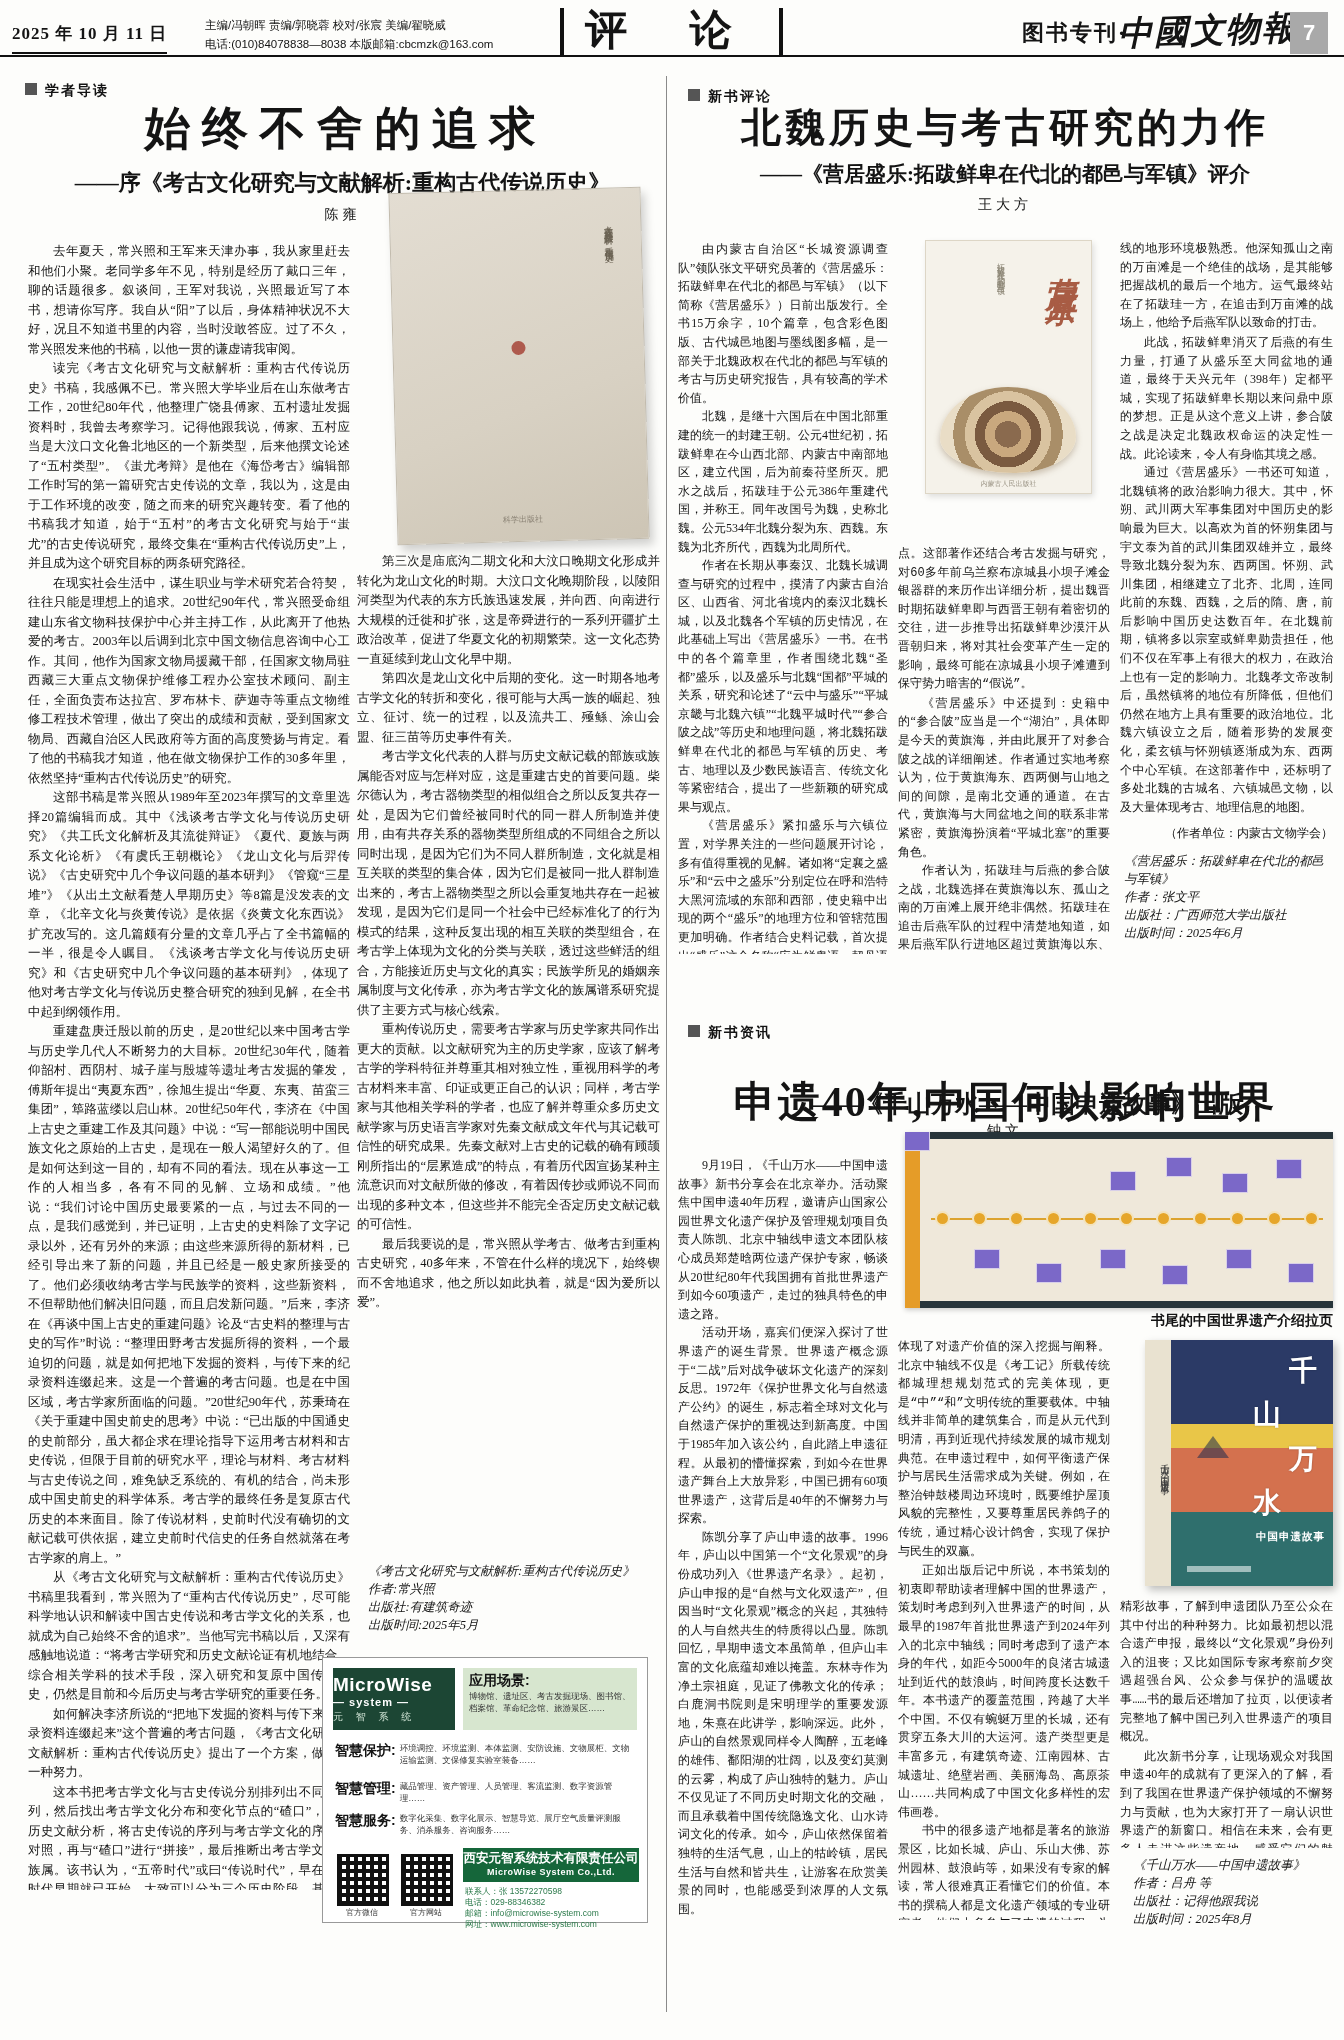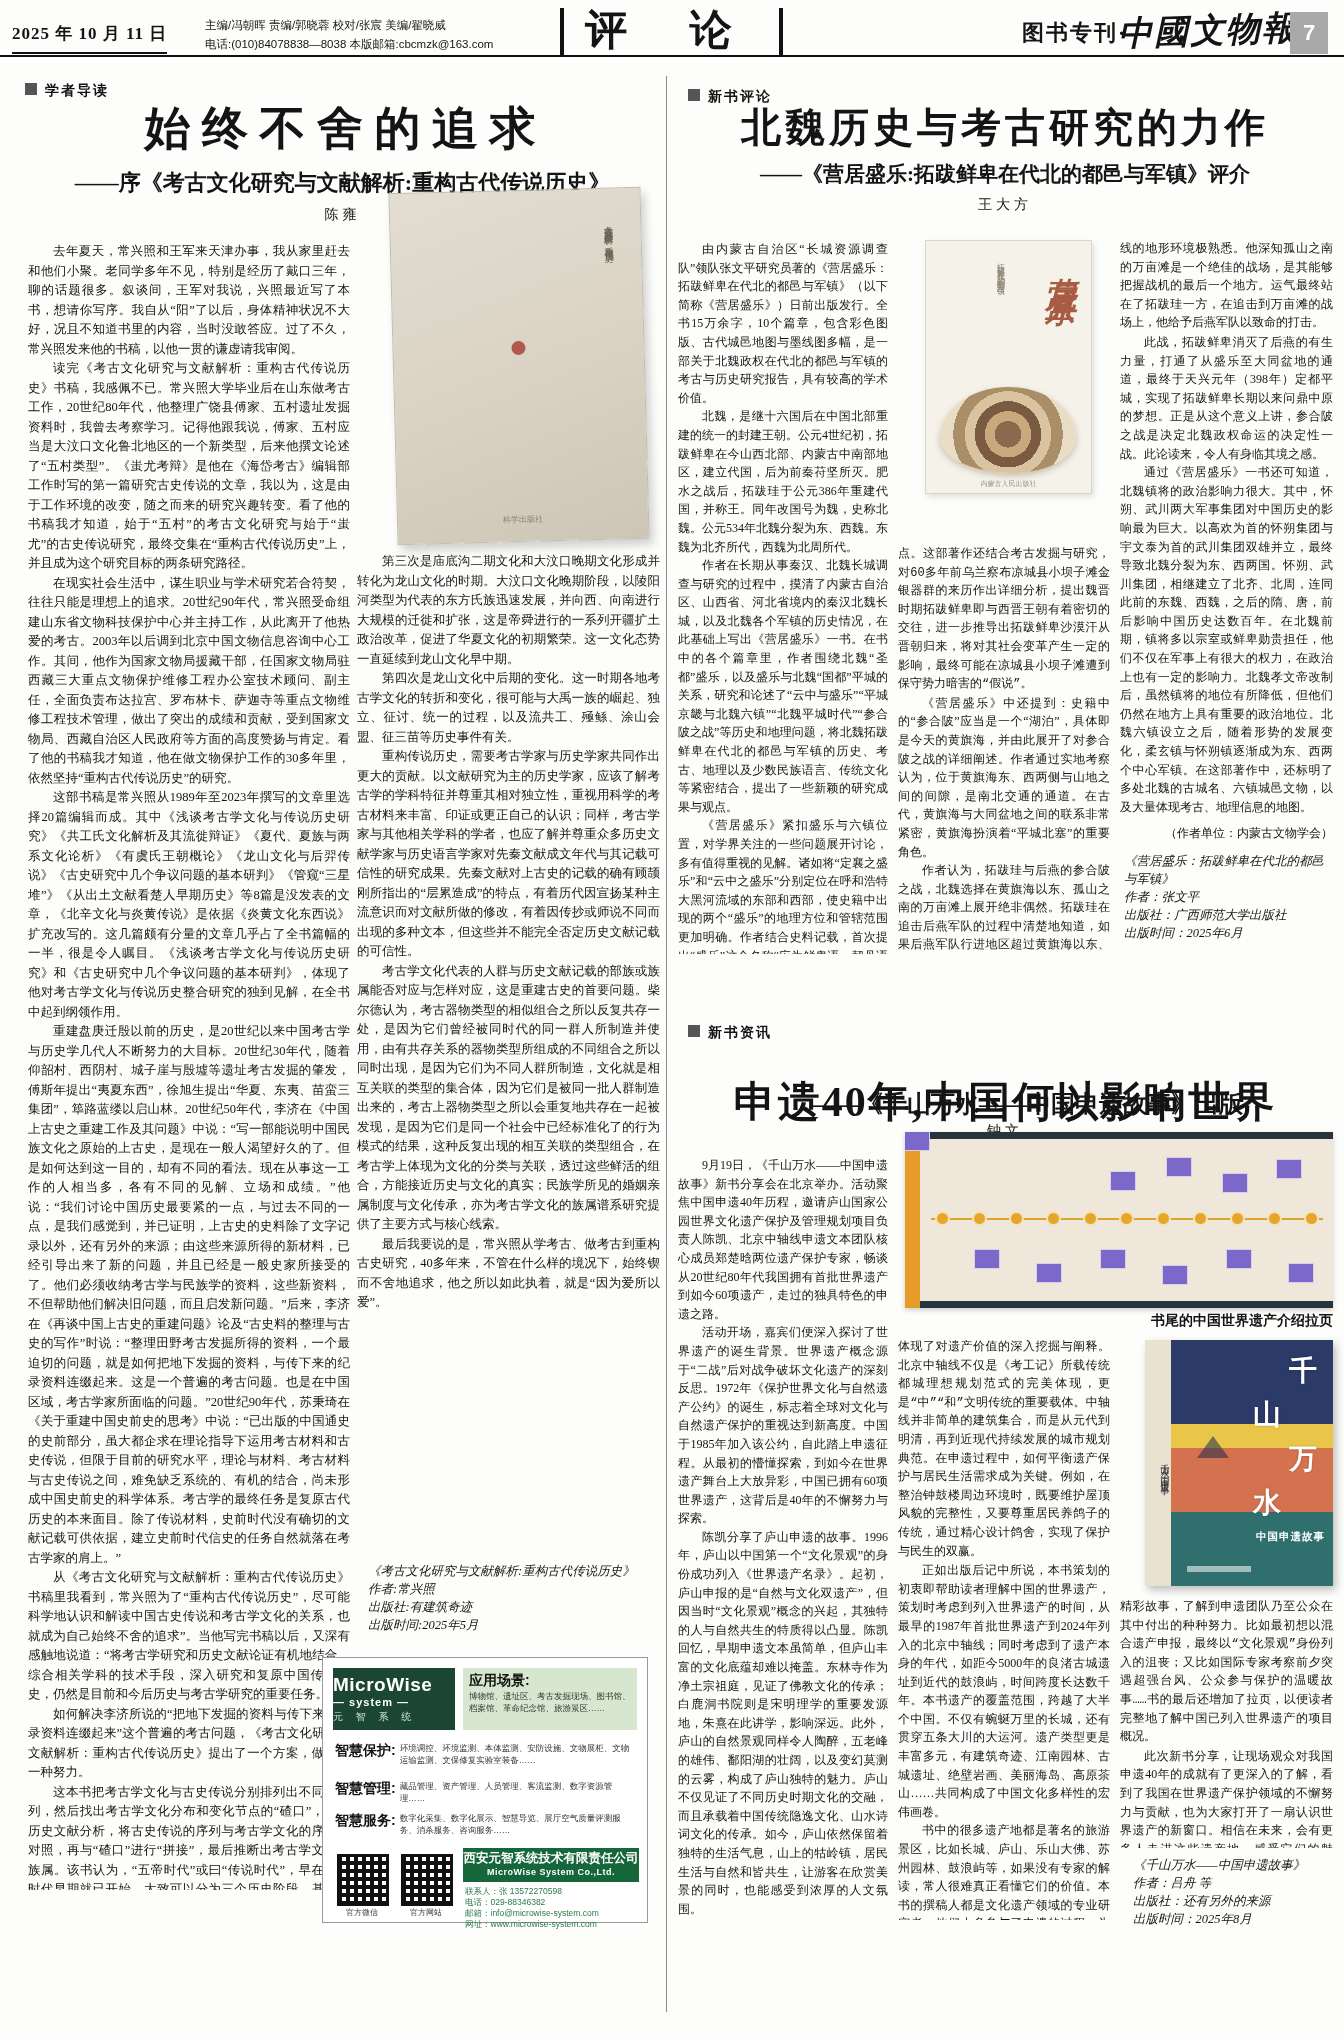--- a/index.html
+++ b/index.html
@@ -133,22 +133,22 @@
 
   <div class="abs cover1">
     <div class="t">考古文化研究与文献解析：重构古代传说历史</div>
     <div class="logo"></div>
     <div class="pub">科学出版社</div>
   </div>
 
   <div class="abs col" style="left:357px;top:552px;width:303px;height:1006px;">
       <p class="para">第三次是庙底沟二期文化和大汶口晚期文化形成并转化为龙山文化的时期。大汶口文化晚期阶段，以陵阳河类型为代表的东方氏族迅速发展，并向西、向南进行大规模的迁徙和扩张，这是帝舜进行的一系列开疆扩土政治改革，促进了华夏文化的初期繁荣。这一文化态势一直延续到龙山文化早中期。</p>
       <p class="para">第四次是龙山文化中后期的变化。这一时期各地考古学文化的转折和变化，很可能与大禹一族的崛起、独立、征讨、统一的过程，以及流共工、殛鲧、涂山会盟、征三苗等历史事件有关。</p>
+      <p class="para">考古学文化代表的人群与历史文献记载的部族或族属能否对应与怎样对应，这是重建古史的首要问题。柴尔德认为，考古器物类型的相似组合之所以反复共存一处，是因为它们曾经被同时代的同一群人所制造并使用，由有共存关系的器物类型所组成的不同组合之所以同时出现，是因为它们为不同人群所制造，文化就是相互关联的类型的集合体，因为它们是被同一批人群制造出来的，考古上器物类型之所以会重复地共存在一起被发现，是因为它们是同一个社会中已经标准化了的行为模式的结果，这种反复出现的相互关联的类型组合，在考古学上体现为文化的分类与关联，透过这些鲜活的组合，方能接近历史与文化的真实；民族学所见的婚姻亲属制度与文化传承，亦为考古学文化的族属谱系研究提供了主要方式与核心线索。</p>
       <p class="para">重构传说历史，需要考古学家与历史学家共同作出更大的贡献。以文献研究为主的历史学家，应该了解考古学的学科特征并尊重其相对独立性，重视用科学的考古材料来丰富、印证或更正自己的认识；同样，考古学家与其他相关学科的学者，也应了解并尊重众多历史文献学家与历史语言学家对先秦文献成文年代与其记载可信性的研究成果。先秦文献对上古史的记载的确有顾颉刚所指出的“层累造成”的特点，有着历代因宣扬某种主流意识而对文献所做的修改，有着因传抄或师说不同而出现的多种文本，但这些并不能完全否定历史文献记载的可信性。</p>
-      <p class="para">考古学文化代表的人群与历史文献记载的部族或族属能否对应与怎样对应，这是重建古史的首要问题。柴尔德认为，考古器物类型的相似组合之所以反复共存一处，是因为它们曾经被同时代的同一群人所制造并使用，由有共存关系的器物类型所组成的不同组合之所以同时出现，是因为它们为不同人群所制造，文化就是相互关联的类型的集合体，因为它们是被同一批人群制造出来的，考古上器物类型之所以会重复地共存在一起被发现，是因为它们是同一个社会中已经标准化了的行为模式的结果，这种反复出现的相互关联的类型组合，在考古学上体现为文化的分类与关联，透过这些鲜活的组合，方能接近历史与文化的真实；民族学所见的婚姻亲属制度与文化传承，亦为考古学文化的族属谱系研究提供了主要方式与核心线索。</p>
       <p class="para">最后我要说的是，常兴照从学考古、做考古到重构古史研究，40多年来，不管在什么样的境况下，始终锲而不舍地追求，他之所以如此执着，就是“因为爱所以爱”。</p>
     </div>
 
   <div class="abs kai" style="left:368px;top:1562px;width:292px;height:88px;">
       <p class="para">《考古文化研究与文献解析:重构古代传说历史》</p>
       <p class="para">作者:常兴照</p>
       <p class="para">出版社:有建筑奇迹</p>
       <p class="para">出版时间:2025年5月</p>
     </div>
 
@@ -299,17 +299,17 @@
     </div>
   </div>
 
   <div class="abs colR" style="left:1120px;top:1598px;width:213px;height:250px;">
       <p class="para noind">精彩故事，了解到申遗团队乃至公众在其中付出的种种努力。比如最初想以混合遗产申报，最终以“文化景观”身份列入的沮丧；又比如国际专家考察前夕突遇超强台风、公众参与保护的温暖故事……书的最后还增加了拉页，以便读者完整地了解中国已列入世界遗产的项目概况。</p>
       <p class="para">此次新书分享，让现场观众对我国申遗40年的成就有了更深入的了解，看到了我国在世界遗产保护领域的不懈努力与贡献，也为大家打开了一扇认识世界遗产的新窗口。相信在未来，会有更多人走进这些遗产地，感受它们的魅力，共同守护人类文明的瑰宝。</p>
     </div>
   <div class="abs kai" style="left:1133px;top:1856px;width:200px;height:80px;">
       <p class="para">《千山万水——中国申遗故事》</p>
       <p class="para">作者：吕舟  等</p>
-      <p class="para">出版社：还有另外的来源</p>
+      <p class="para">出版社：记得他跟我说</p>
       <p class="para">出版时间：2025年8月</p>
     </div>
 
 </div>
 
 </body></html>

